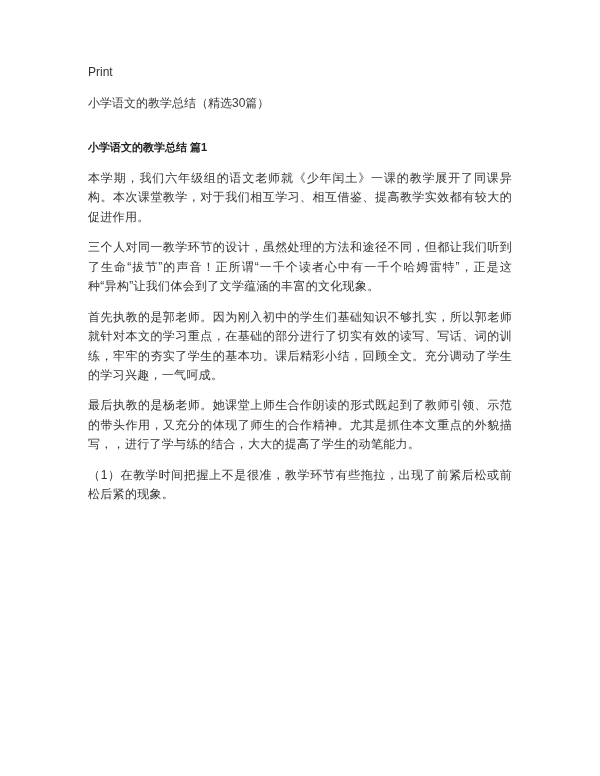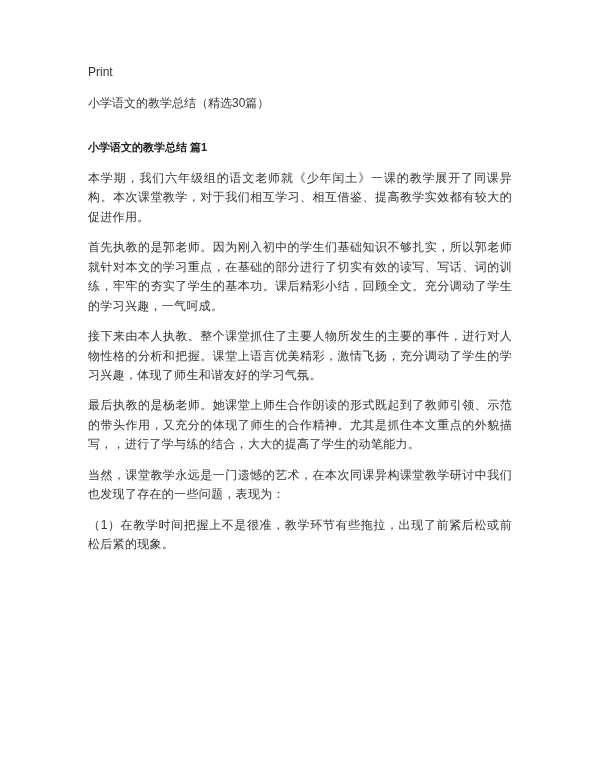--- a/index.html
+++ b/index.html
@@ -62,21 +62,20 @@
 
   <a class="print-link">Print</a>
 
 
   <div class="doc-subtitle">小学语文的教学总结（精选30篇）</div>
 
   <div class="section-heading">小学语文的教学总结 篇1</div>
 
   <div class="body-text">
     <p>本学期，我们六年级组的语文老师就《少年闰土》一课的教学展开了同课异构。本次课堂教学，对于我们相互学习、相互借鉴、提高教学实效都有较大的促进作用。</p>
+    <p>三个人对同一教学环节的设计，虽然处理的方法和途径不同，但都让我们听到了生命“拔节”的声音！正所谓“一千个读者心中有一千个哈姆雷特”，正是这种“异构”让我们体会到了文学蕴涵的丰富的文化现象。</p>
     <p>首先执教的是郭老师。因为刚入初中的学生们基础知识不够扎实，所以郭老师就针对本文的学习重点，在基础的部分进行了切实有效的读写、写话、词的训练，牢牢的夯实了学生的基本功。课后精彩小结，回顾全文。充分调动了学生的学习兴趣，一气呵成。</p>
-    <p>接下来由本人执教。整个课堂抓住了主要人物所发生的主要的事件，进行对人物性格的分析和把握。课堂上语言优美精彩，激情飞扬，充分调动了学生的学习兴趣，体现了师生和谐友好的学习气氛。</p>
     <p>最后执教的是杨老师。她课堂上师生合作朗读的形式既起到了教师引领、示范的带头作用，又充分的体现了师生的合作精神。尤其是抓住本文重点的外貌描写，，进行了学与练的结合，大大的提高了学生的动笔能力。</p>
-    <p>当然，课堂教学永远是一门遗憾的艺术，在本次同课异构课堂教学研讨中我们也发现了存在的一些问题，表现为：</p>
     <p>（1）在教学时间把握上不是很准，教学环节有些拖拉，出现了前紧后松或前松后紧的现象。</p>
 
   </div>
 
 </div>
 
 </body></html>

